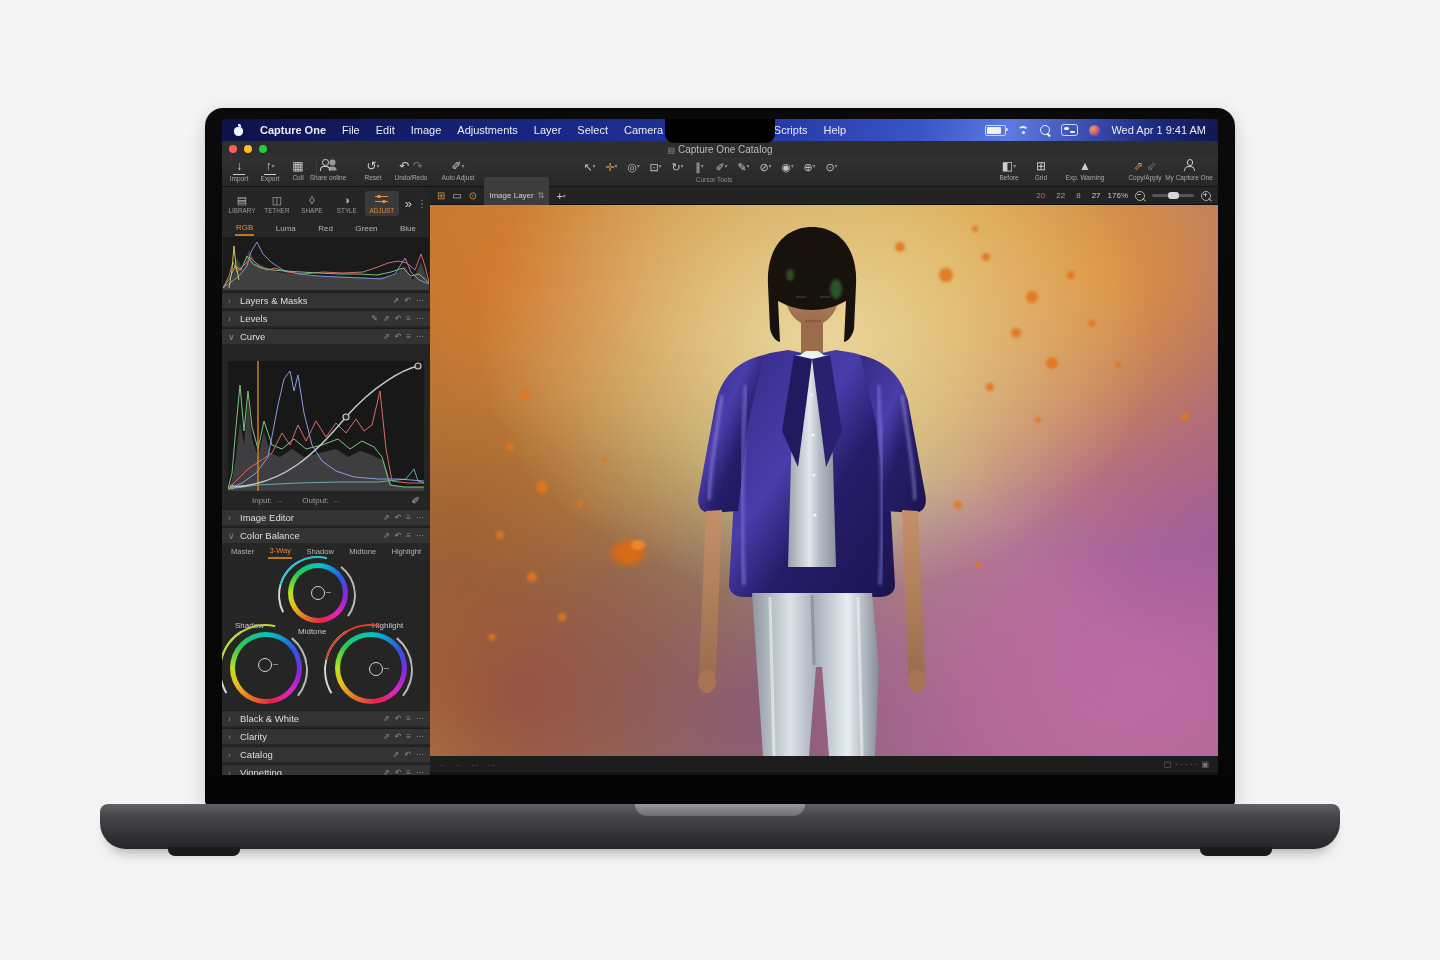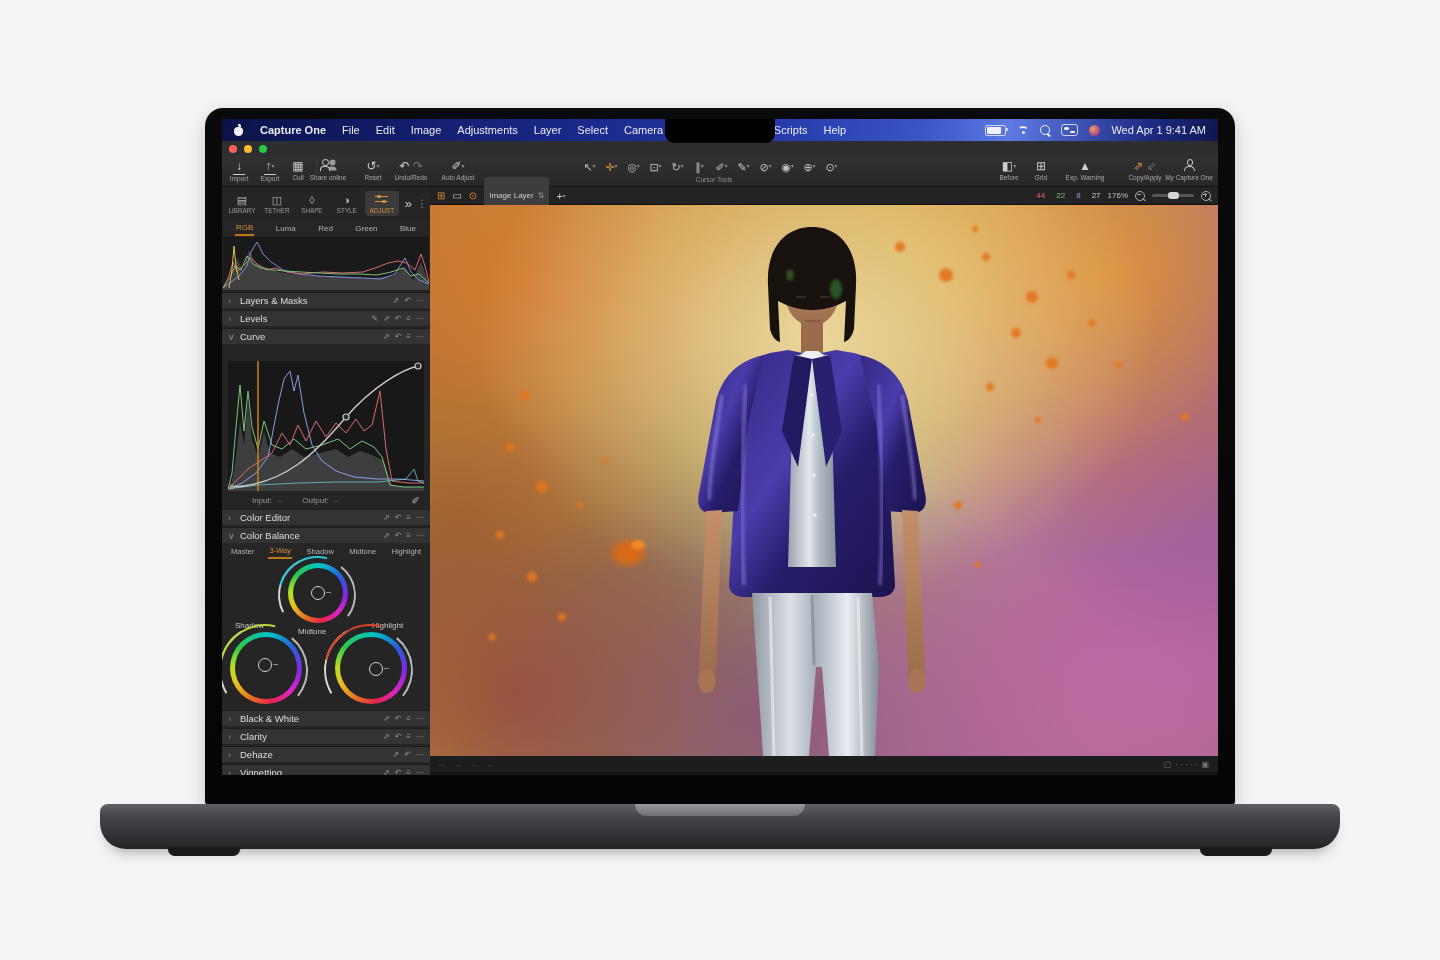--- a/index.html
+++ b/index.html
@@ -160,20 +160,21 @@
           <span class="pdot"></span>
           <span class="clock">Wed Apr 1  9:41 AM</span>
         </span>
       </div>
       <div class="notch"></div>
 
       <div class="tbar">
         <span class="tl" style="background:#ff5f57"></span>
         <span class="tl" style="background:#febc2e"></span>
         <span class="tl" style="background:#28c840"></span>
+        <span class="wtitle"><span class="dic">▤</span><span>Capture One Catalog</span></span>
       </div>
 
       <div class="toolbar">
         <div class="tbtn" style="left:2px;width:30px"><span class="tic" style="border-bottom:1.5px solid #cdcdcf;width:12px;margin:0 auto">↓</span><span>Import</span></div>
         <div class="tbtn" style="left:32px;width:32px"><span class="tic" style="border-bottom:1.5px solid #cdcdcf;width:12px;margin:0 auto"><span>↑</span><span class="dd">▾</span></span><span>Export</span></div>
         <div class="tbtn" style="left:64px;width:24px"><span class="tic">▦</span><span>Cull</span></div>
         <div class="grpline" style="left:94px"></div>
         <div class="tbtn" style="left:80px;width:52px"><span class="tic"><span class="ppl"></span></span><span>Share online</span></div>
         <div class="tbtn" style="left:136px;width:30px"><span class="tic"><span>↺</span><span class="dd">▾</span></span><span>Reset</span></div>
         <div class="tbtn" style="left:168px;width:42px"><span class="tic"><span>↶</span> <span style="color:#6f6f71">↷</span></span><span>Undo/Redo</span></div>
@@ -284,21 +285,21 @@
           <span>Input:</span>
           <span class="vv">--</span>
           <span style="width:10px"></span>
           <span>Output:</span>
           <span class="vv">--</span>
           <span class="eyed">✐</span>
         </div>
 
         <div class="ph" style="top:322px">
           <span class="chev">›</span>
-          <span>Color Editor</span>
+          <span>Image Editor</span>
           <span class="sp"></span>
           <span class="ic">⇗</span>
           <span class="ic">↶</span>
           <span class="ic">≡</span>
           <span class="ic">⋯</span>
         </div>
 
         <div class="ph" style="top:340px">
           <span class="chev">∨</span>
           <span>Color Balance</span>
@@ -355,21 +356,21 @@
           <span class="chev">›</span>
           <span>Clarity</span>
           <span class="sp"></span>
           <span class="ic">⇗</span>
           <span class="ic">↶</span>
           <span class="ic">≡</span>
           <span class="ic">⋯</span>
         </div>
         <div class="ph" style="top:559px">
           <span class="chev">›</span>
-          <span>Dehaze</span>
+          <span>Catalog</span>
           <span class="sp"></span>
           <span class="ic">⇗</span>
           <span class="ic">↶</span>
           <span class="ic">⋯</span>
         </div>
         <div class="ph" style="top:577px">
           <span class="chev">›</span>
           <span>Vignetting</span>
           <span class="sp"></span>
           <span class="ic">⇗</span>
@@ -383,21 +384,21 @@
         <div class="vtb">
           <span class="vic" style="color:#d8913c">⊞</span>
           <span class="vic" style="color:#c9c9cb">▭</span>
           <span class="vic" style="color:#d8913c">⊙</span>
           <span class="lsel">
             <span>Image Layer</span>
             <span class="st">⇅</span>
           </span>
           <span class="vic" style="color:#c9c9cb;font-size:11px"><span>+</span><span class="dd">▾</span></span>
           <span class="readout">
-            <span style="color:#d96a6a">44</span>
+            <span style="color:#d96a6a">20</span>
             <span style="color:#77c07b">22</span>
             <span style="color:#8a9ce0">8</span>
             <span style="color:#cfcfcf">27</span>
           </span>
           <span class="zoomc">
             <span>176%</span>
             <span class="zmag">
                 <span class="pm"></span>
               </span>
             <span class="ztrack">

